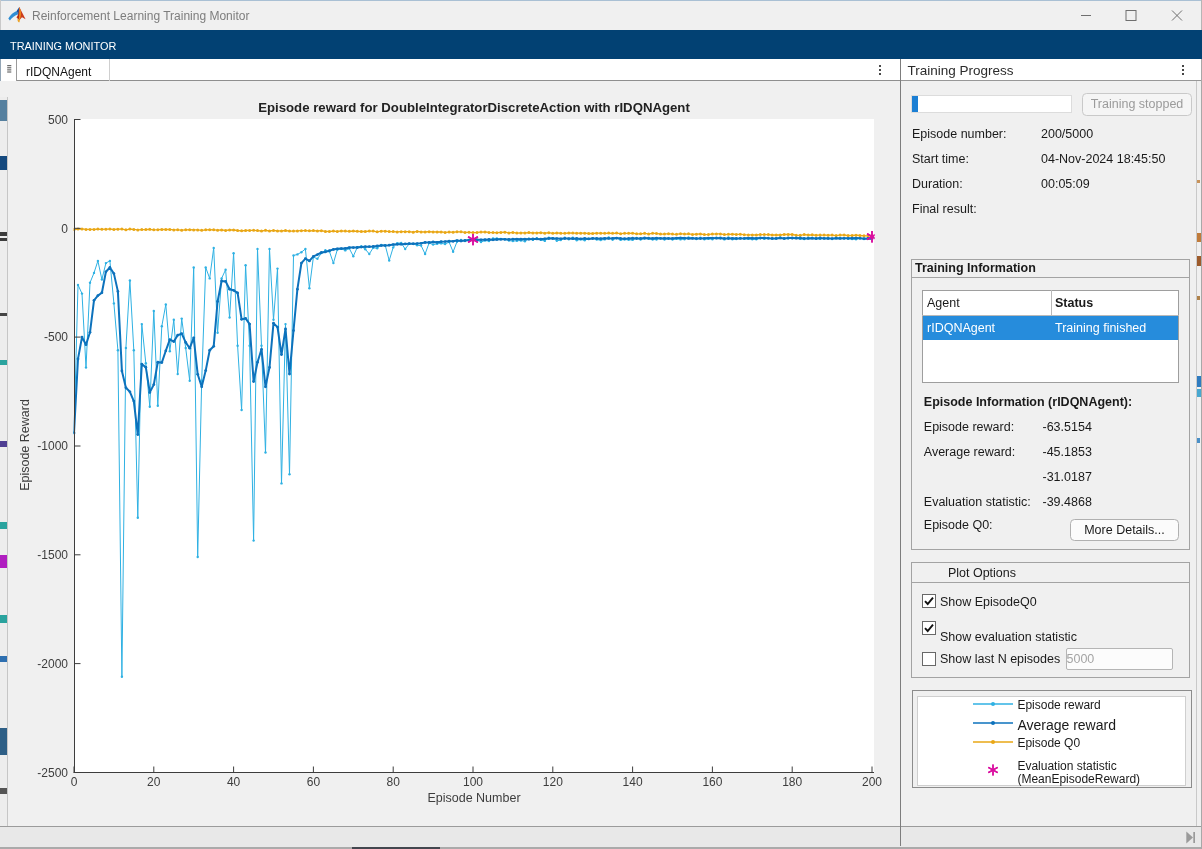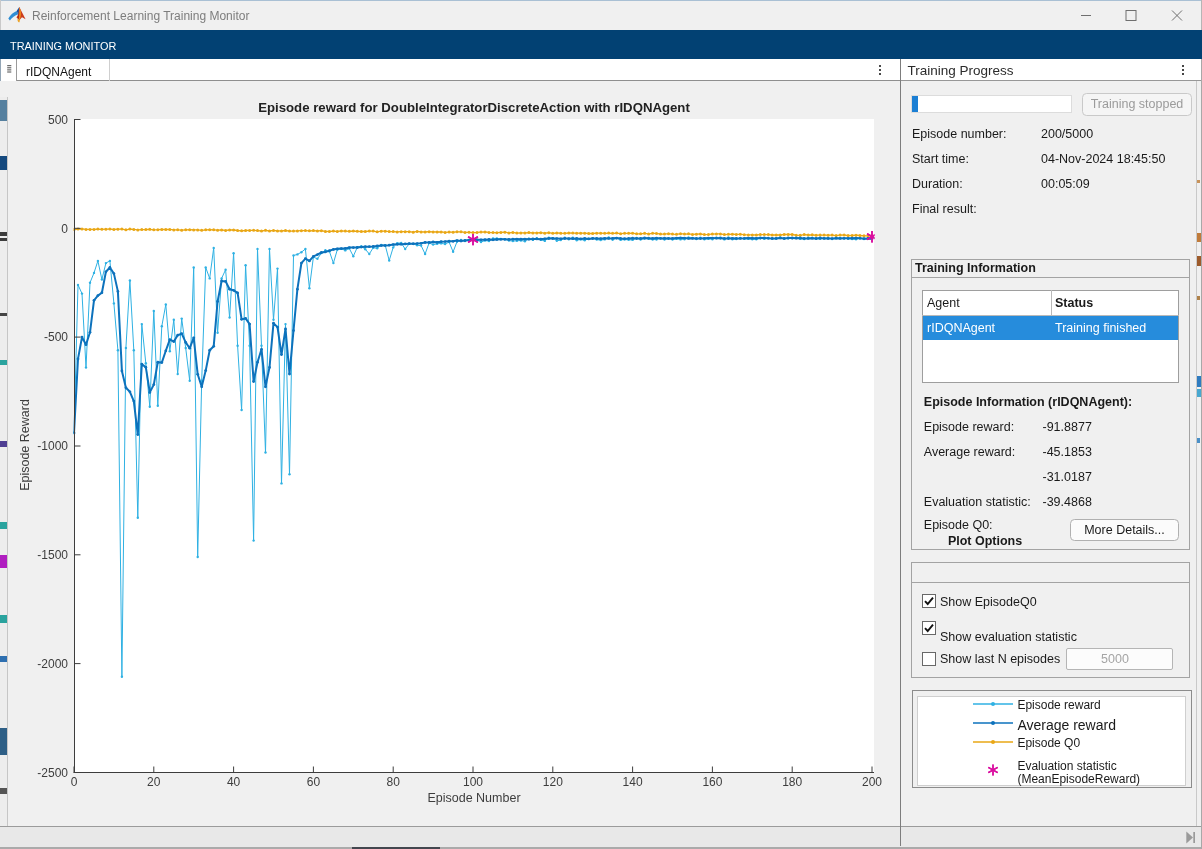--- a/index.html
+++ b/index.html
@@ -783,49 +783,49 @@
   <div class="abs" style="left:922px;top:315px;width:257px;height:0;border-top:1px solid #b9b9b9;"></div>
   <div class="abs" style="left:1051px;top:289.5px;width:0;height:26px;border-left:1px solid #b9b9b9;"></div>
   <div class="abs" style="left:927px;top:295.7px;font-size:12.5px;font-weight:normal;color:#1a1a1a;">Agent</div>
   <div class="abs" style="left:1055px;top:295.7px;font-size:12.5px;font-weight:bold;color:#1a1a1a;">Status</div>
   <div class="abs" style="left:923px;top:316px;width:255px;height:24px;background:#268cdc;"></div>
   <div class="abs" style="left:927px;top:321px;font-size:12.5px;color:#fff;">rIDQNAgent</div>
   <div class="abs" style="left:1055px;top:321px;font-size:12.5px;color:#fff;">Training finished</div>
 
   <div class="abs" style="left:923.8px;top:394.5px;font-size:12.5px;font-weight:bold;color:#1a1a1a;">Episode Information (rIDQNAgent):</div>
   <div class="abs" style="left:923.8px;top:420px;font-size:12.5px;color:#1a1a1a;">Episode reward:</div>
-  <div class="abs" style="left:1042.5px;top:420px;font-size:12.5px;color:#1a1a1a;">-91.8877</div>
+  <div class="abs" style="left:1042.5px;top:420px;font-size:12.5px;color:#1a1a1a;">-63.5154</div>
   <div class="abs" style="left:923.8px;top:444.8px;font-size:12.5px;color:#1a1a1a;">Average reward:</div>
   <div class="abs" style="left:1042.5px;top:444.8px;font-size:12.5px;color:#1a1a1a;">-45.1853</div>
   <div class="abs" style="left:923.8px;top:469.7px;font-size:12.5px;color:#1a1a1a;margin-top:48px;">Episode Q0:</div>
   <div class="abs" style="left:1042.5px;top:469.7px;font-size:12.5px;color:#1a1a1a;">-31.0187</div>
   <div class="abs" style="left:923.8px;top:494.8px;font-size:12.5px;color:#1a1a1a;">Evaluation statistic:</div>
   <div class="abs" style="left:1042.5px;top:494.8px;font-size:12.5px;color:#1a1a1a;">-39.4868</div>
   <div class="abs" style="left:1070px;top:519px;width:109px;height:22px;border:1px solid #b0b0b0;border-radius:4.5px;background:#fbfbfb;
        font-size:12.5px;color:#1a1a1a;text-align:center;line-height:20px;">More Details...</div>
 
   <div class="abs" style="left:911px;top:562px;width:279px;height:116px;border:1px solid #a3a3a3;"></div>
-  <div class="abs" style="left:915.9px;top:534px;font-size:12.5px;font-weight:bold;color:#1a1a1a;padding-left:32px;">Plot Options</div>
+  <div class="abs" style="left:915.9px;top:566px;font-size:12.5px;font-weight:normal;color:#1a1a1a;padding-left:32px;">Plot Options</div>
   <div class="abs" style="left:911px;top:582px;width:279px;height:0;border-top:1px solid #a3a3a3;"></div>
   <svg width="14" height="14" viewBox="0 0 14 14" style="position:absolute;left:921.9px;top:594px">
       <rect x="0.5" y="0.5" width="13" height="13" fill="#fff" stroke="#686868"></rect>
       <path d="M3,7.2 L5.7,10 L11,3.6" fill="none" stroke="#121212" stroke-width="1.9"></path>
     </svg>
   <div class="abs" style="left:940px;top:594.5px;font-size:12.5px;color:#1a1a1a;">Show EpisodeQ0</div>
   <svg width="14" height="14" viewBox="0 0 14 14" style="position:absolute;left:921.9px;top:621.2px">
       <rect x="0.5" y="0.5" width="13" height="13" fill="#fff" stroke="#686868"></rect>
       <path d="M3,7.2 L5.7,10 L11,3.6" fill="none" stroke="#121212" stroke-width="1.9"></path>
     </svg>
   <div class="abs" style="left:940px;top:630px;font-size:12.5px;color:#1a1a1a;">Show evaluation statistic</div>
   <svg width="14" height="14" viewBox="0 0 14 14" style="position:absolute;left:921.9px;top:651.5px">
       <rect x="0.5" y="0.5" width="13" height="13" fill="#fff" stroke="#686868"></rect>
     </svg>
   <div class="abs" style="left:940px;top:652.2px;font-size:12.5px;color:#1a1a1a;">Show last N episodes</div>
   <div class="abs" style="left:1065.5px;top:647.5px;width:107px;height:22px;border:1px solid #b5b5b5;border-radius:2px;background:#fcfcfc;
-       font-size:12.5px;color:#a5a5a5;text-align:center;line-height:20px;padding-right:8px;">5000</div>
+       font-size:12.5px;color:#a5a5a5;text-align:left;line-height:20px;padding-right:8px;">5000</div>
 
   <div class="abs" style="left:911.5px;top:690px;width:280px;height:97.5px;border:1px solid #8c8c8c;"></div>
   <div class="abs" style="left:917px;top:695.5px;width:269px;height:90px;background:#fff;border:1px solid #cfcfcf;"></div>
   <svg width="42" height="8" viewBox="0 0 42 8" style="position:absolute;left:972px;top:700px">
       <line x1="1" y1="4" x2="41" y2="4" stroke="#2fb1e3" stroke-width="1.4"></line>
       <circle cx="21" cy="4" r="2" fill="#2fb1e3"></circle>
     </svg>
   <div class="abs" style="left:1017.4px;top:697.5px;font-size:12px;color:#1a1a1a;">Episode reward</div>
   <svg width="42" height="8" viewBox="0 0 42 8" style="position:absolute;left:972px;top:719px">
       <line x1="1" y1="4" x2="41" y2="4" stroke="#0d72bc" stroke-width="1.4"></line>

